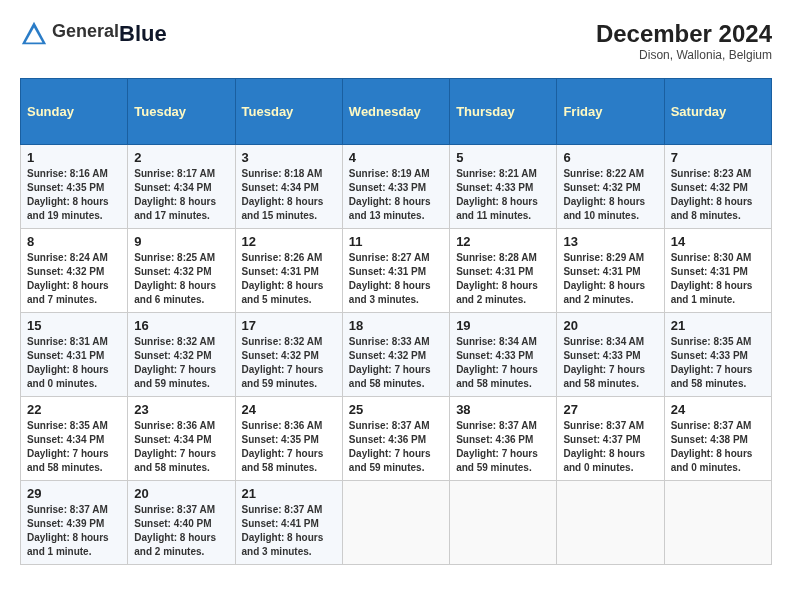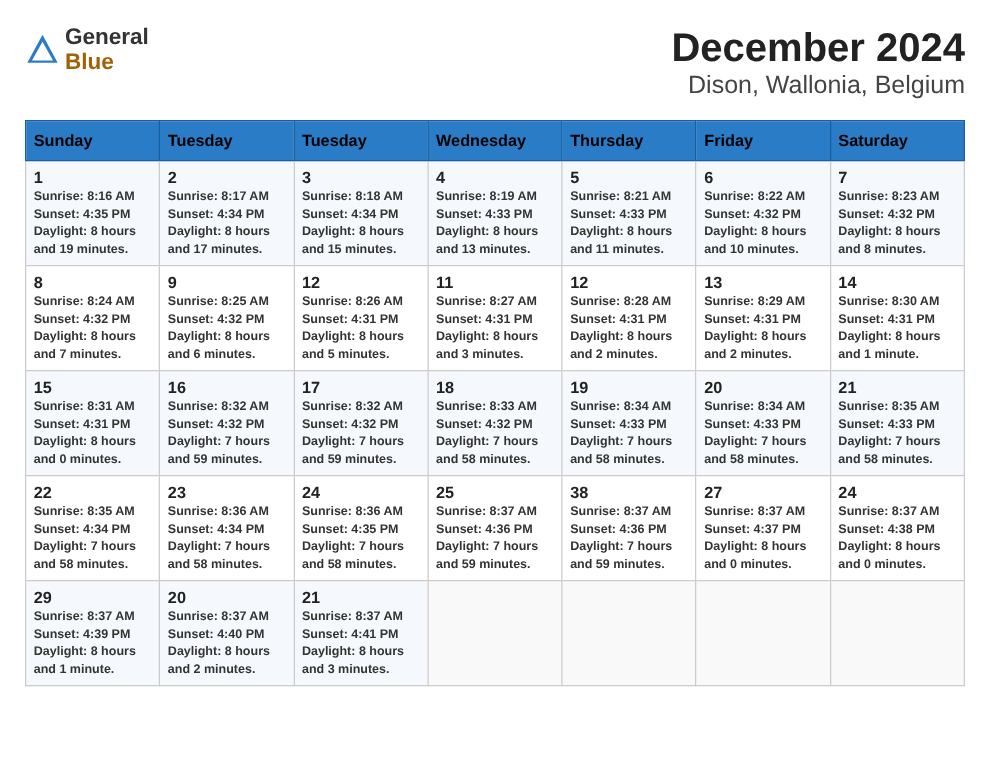--- a/index.html
+++ b/index.html
@@ -15,60 +15,60 @@
       justify-content: space-between;
       align-items: flex-start;
       margin-bottom: 16px;
     }
     .logo {
       display: flex;
       align-items: center;
     }
     .logo-text {
       display: flex;
-      flex-direction: column;
+      flex-direction: row;
       line-height: 1.1;
     }
     .logo-general {
       font-size: 18px;
       font-weight: bold;
       color: #333;
     }
     .logo-blue {
-      font-size: 18px;
+      font-size: 22px;
       font-weight: bold;
-      color: #a16207;
+      color: #0f172a;
     }
     .logo-icon {
       width: 28px;
       height: 28px;
       margin-right: 4px;
     }
     .title-block {
       text-align: right;
     }
     .month-title {
-      font-size: 32px;
+      font-size: 24px;
       font-weight: bold;
       color: #222;
     }
     .location {
-      font-size: 20px;
+      font-size: 12px;
       color: #444;
     }
     .calendar {
       width: 100%;
       border-collapse: collapse;
     }
     .calendar thead tr th {
       background: #2a7cc7;
-      color: #000000;
+      color: #fef9c3;
       font-size: 13px;
       font-weight: bold;
-      padding: 8px 6px;
+      padding: 25px 6px;
       text-align: left;
       border: 1px solid #1a5fa0;
     }
     .calendar tbody tr td {
       vertical-align: top;
       border: 1px solid #ccc;
       padding: 5px 6px;
       font-size: 10.5px;
       color: #333;
       width: calc(100% / 7);

